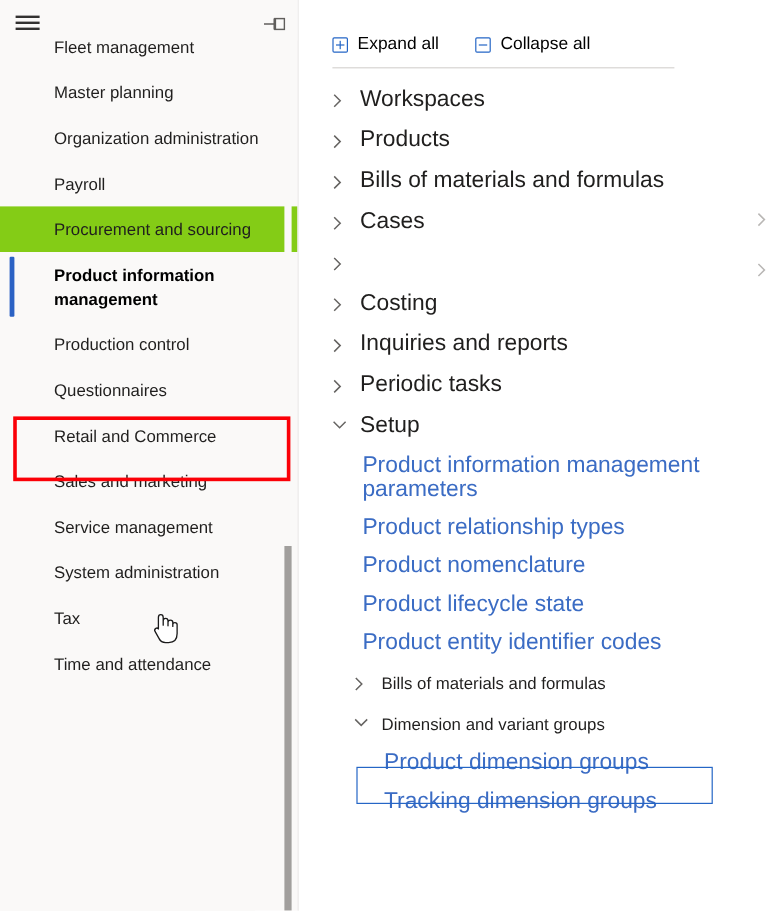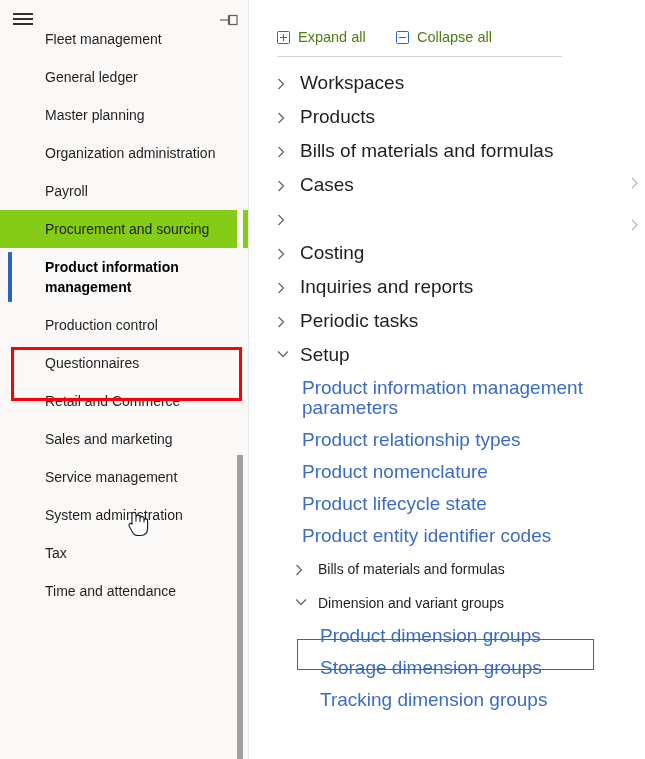--- a/index.html
+++ b/index.html
@@ -95,21 +95,21 @@
   #panel {
     position: absolute; left: 249px; top: 0; width: 396px; height: 759px;
     background: #ffffff; overflow: hidden;
   }
   #panel-toolbar {
     position: absolute; left: 0; top: 24px; width: 396px; height: 27px;
   }
   .tool-btn {
     position: absolute; top: 0; height: 26px;
     display: flex; align-items: center; gap: 8px;
-    font-size: 14.5px; color: #4d7c0f; cursor: pointer;
+    font-size: 14.5px; color: #000000; cursor: pointer;
     background: none; border: none; padding: 0;
     font-family: "Liberation Sans", sans-serif;
   }
   #btn-expand-all { left: 28px; }
   #btn-collapse-all { left: 147px; }
   .boxicon {
     width: 13px; height: 13px;
     border: 1.4px solid #2566c6; border-radius: 1.5px;
     position: relative; flex: none;
   }
@@ -167,21 +167,20 @@
 </style>
 </head>
 <body>
 
 <div id="app">
 
   <div id="sidebar">
 
     <div id="nav-list">
         <div class="nav-item"><span>Fleet management</span></div>
-        <div class="nav-item"><span>General ledger</span></div>
         <div class="nav-item"><span>Master planning</span></div>
         <div class="nav-item"><span>Organization administration</span></div>
         <div class="nav-item"><span>Payroll</span></div>
         <div class="nav-item hovered"><span>Procurement and sourcing</span></div>
         <div class="nav-item selected"><span>Product information management</span></div>
         <div class="nav-item"><span>Production control</span></div>
         <div class="nav-item"><span>Questionnaires</span></div>
         <div class="nav-item"><span>Retail and Commerce</span></div>
         <div class="nav-item"><span>Sales and marketing</span></div>
         <div class="nav-item"><span>Service management</span></div>
@@ -339,23 +338,20 @@
             <svg width="12" height="9" viewBox="0 0 12 9">
               <polyline points="1,1.5 6,6.5 11,1.5" fill="none" stroke="#666462" stroke-width="1.25"></polyline>
             </svg>
           </span>
           <span class="tree-label" style="font-size: 14px;">Dimension and variant groups</span>
         </div>
         <div class="link-row tree-row deep" style="padding: 6px 10px 6px 71px;">
           <span class="tree-label">Product dimension groups</span>
         </div>
         <div class="link-row tree-row deep" style="padding: 6px 10px 6px 71px;">
-          <span class="tree-label">Storage dimension groups</span>
-        </div>
-        <div class="link-row tree-row deep" style="padding: 6px 10px 6px 71px;">
           <span class="tree-label">Tracking dimension groups</span>
         </div>
       </div>
 
     <div class="flyout-chev" id="flyout-1">
       <svg width="14" height="14" viewBox="0 0 14 14">
         <polyline points="4,2 9,7 4,12" fill="none" stroke="#b9b7b5" stroke-width="1.3"></polyline>
       </svg>
     </div>
     <div class="flyout-chev" id="flyout-2">

